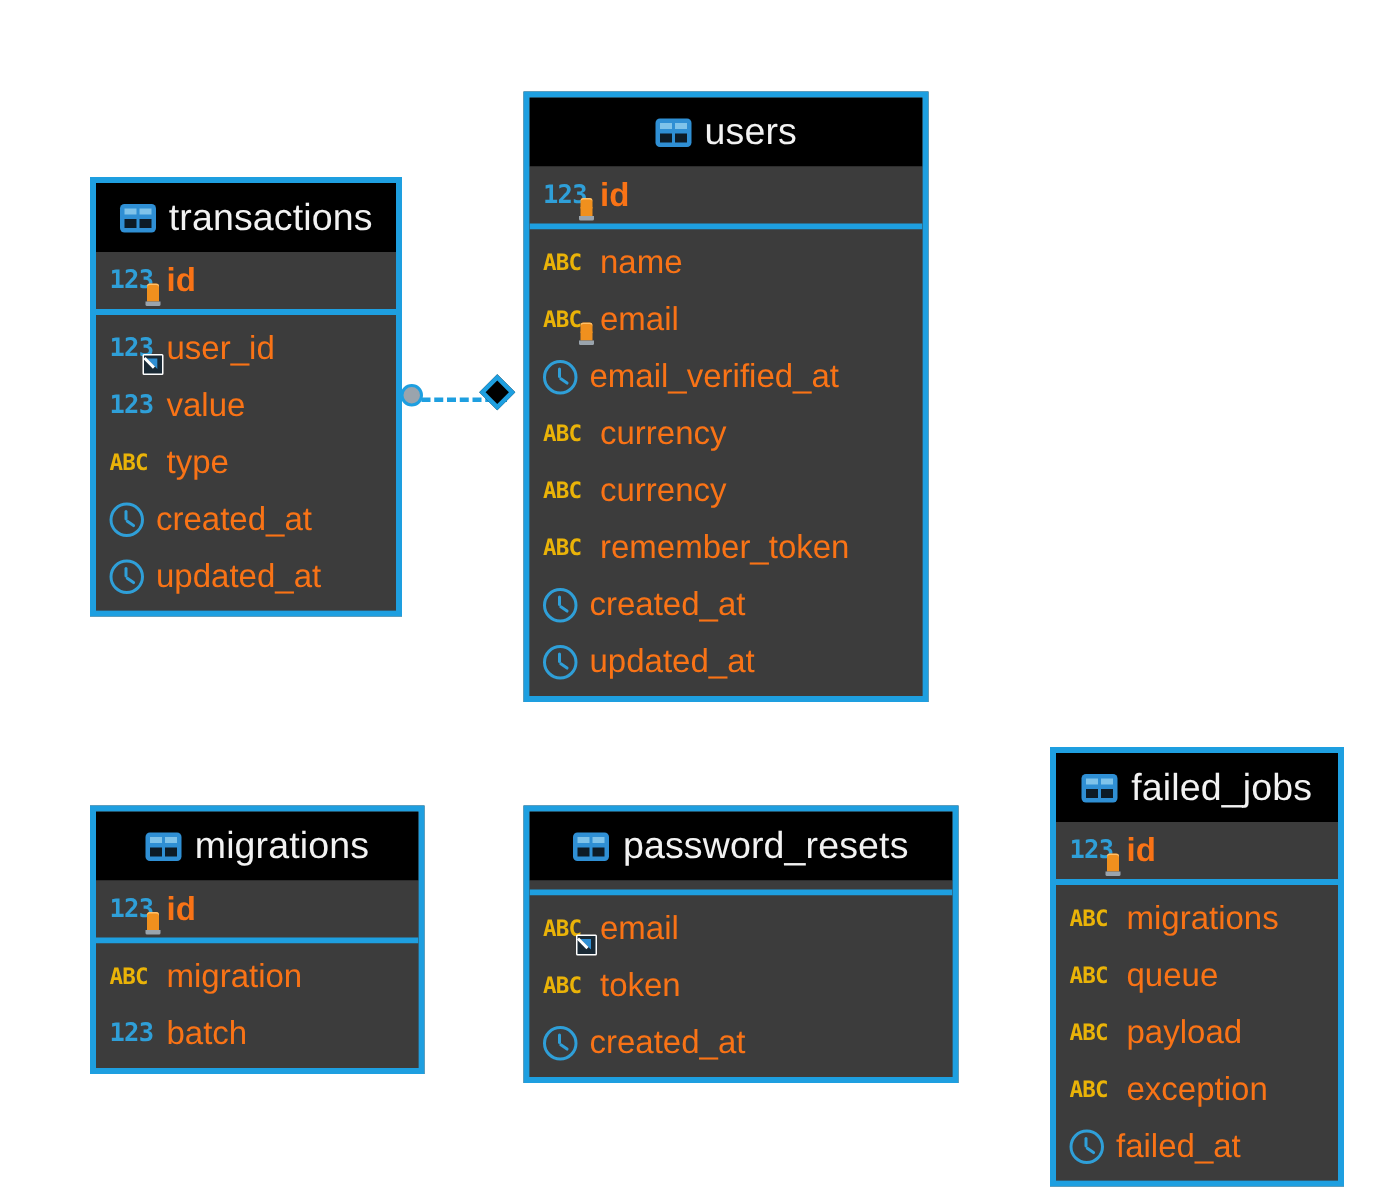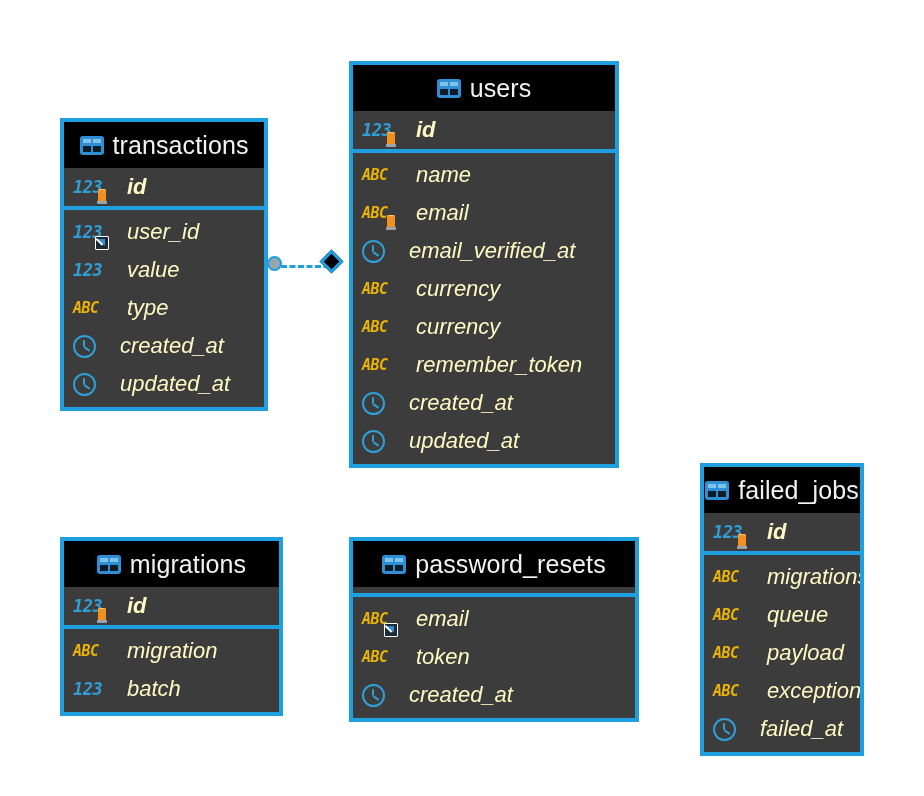--- a/index.html
+++ b/index.html
@@ -51,30 +51,29 @@
     background: #3c3c3c;
     border-bottom: 4px solid #1e9fe0;
   }
   .pk-section.empty { height: 10px; }
 
   .fields-section { background: #3c3c3c; }
 
   .field-row {
     display: flex;
     align-items: center;
-    gap: 24px;
+    gap: 8px;
     padding: 3px 9px 3px 9px;
     height: 38px;
     white-space: nowrap;
-    font-style: italic;
   }
 
   .field-name {
     font-size: 22px;
-    color: #fef9c3;
+    color: #f97316;
     line-height: 1;
   }
   .field-name.pk { font-weight: bold; }
 
   
   .icon {
     position: relative;
     flex: 0 0 auto;
     display: inline-block;
   }
@@ -393,21 +392,21 @@
         <div class="field-row">
           <span class="icon icon-abc">ABC</span>
           <span class="field-name">token</span>
         </div>
         <div class="field-row">
           <span class="icon icon-clock"></span>
           <span class="field-name">created_at</span>
         </div>
       </div>
     </div>
-    <div class="table-box" style="left: 700px; top: 463px; width: 164px;">
+    <div class="table-box" style="left: 700px; top: 498px; width: 196px;">
       <div class="table-header">
         <span class="icon icon-table">
           <i></i>
         </span>
         <span class="table-title">failed_jobs</span>
       </div>
       <div class="pk-section">
         <div class="field-row">
           <span class="icon icon-123">123<span class="badge-key">
               <span class="k-head"></span>

